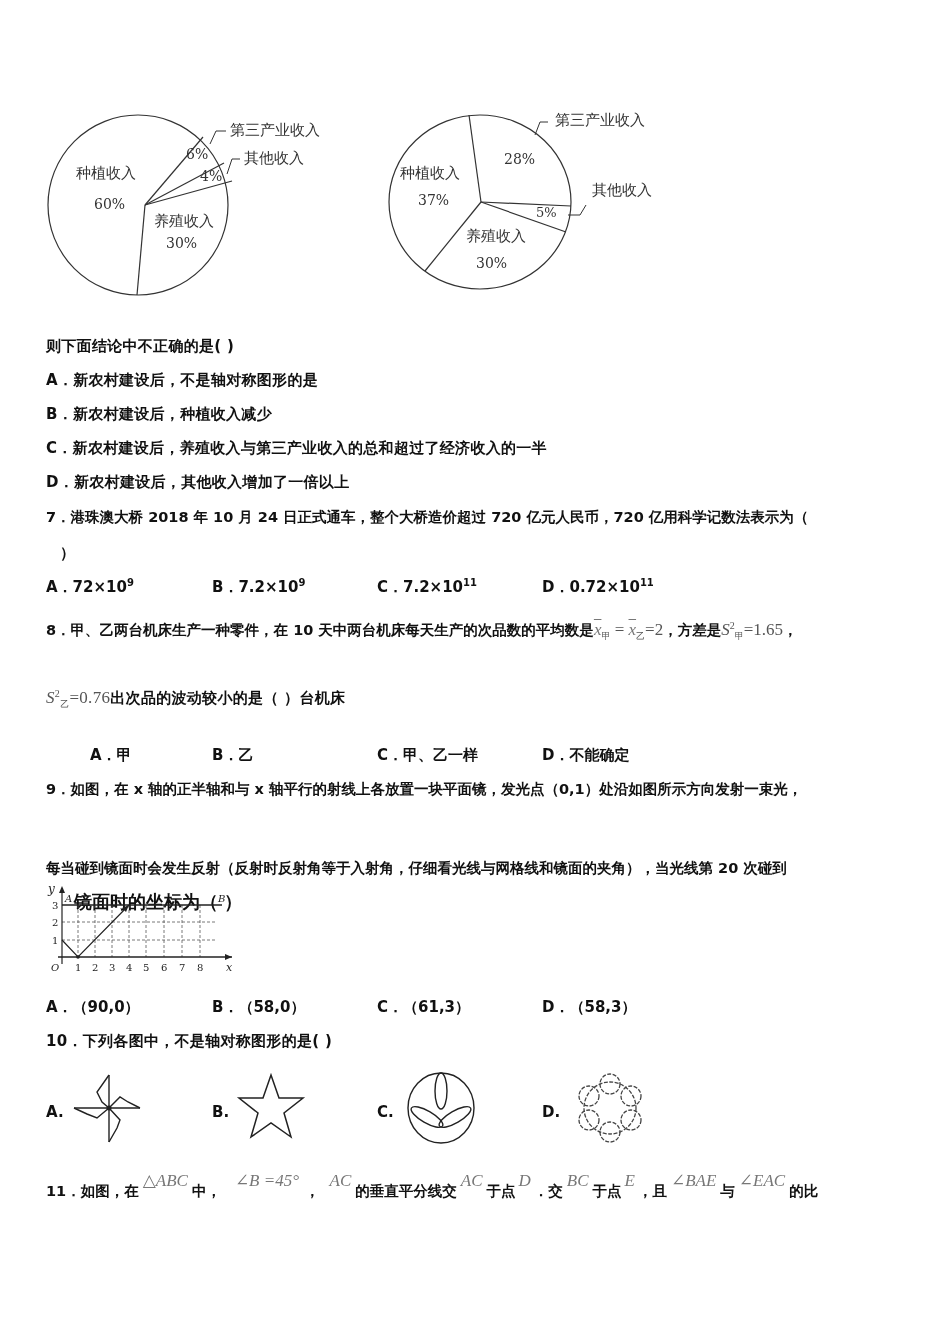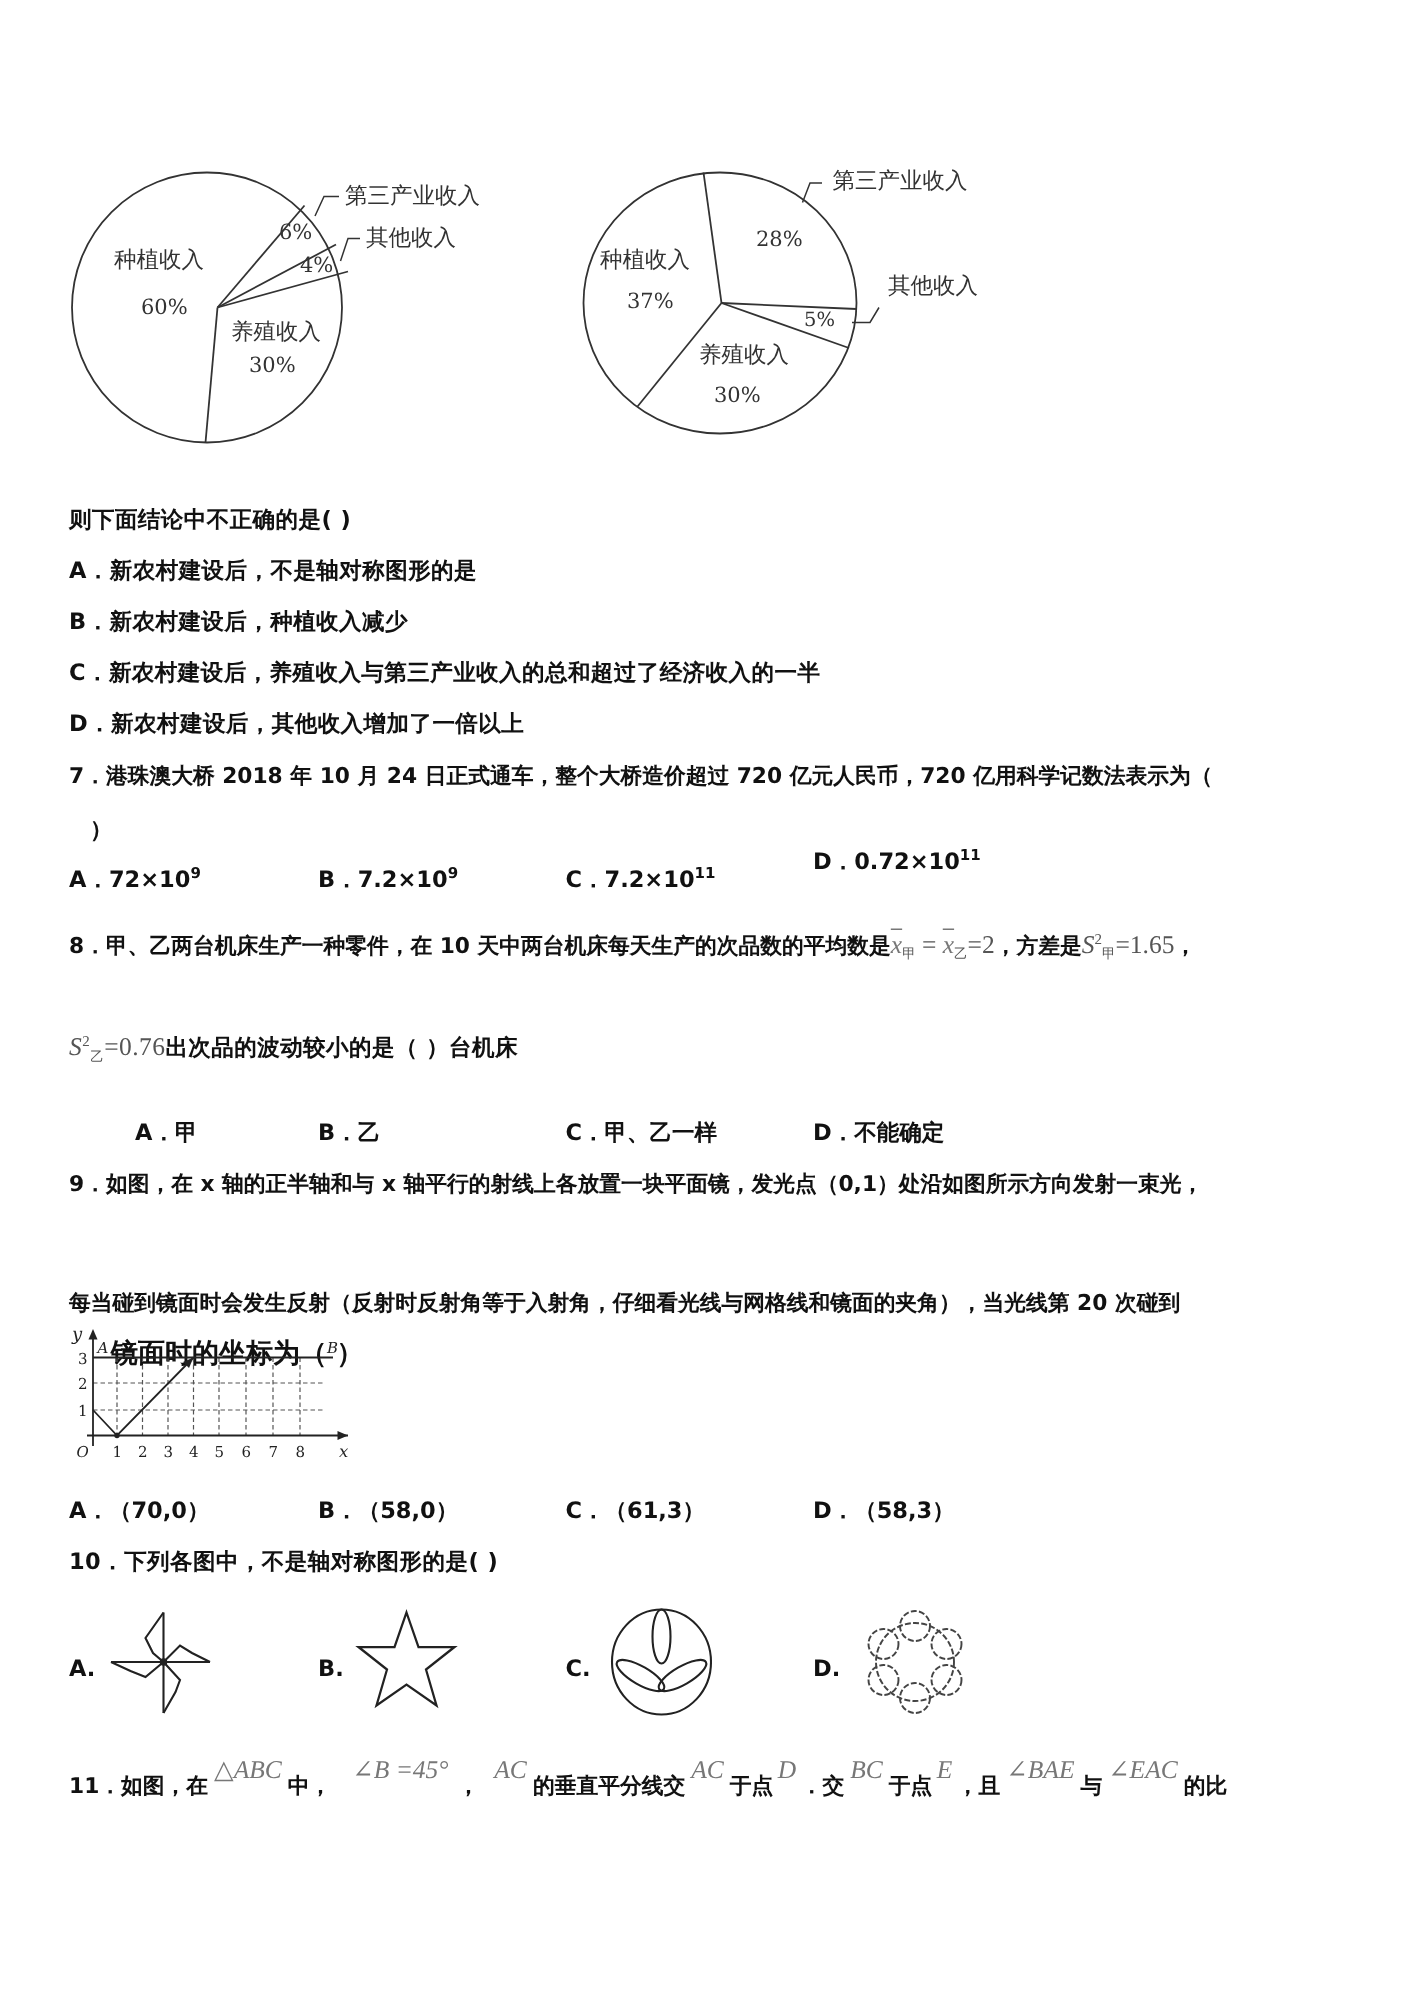--- a/index.html
+++ b/index.html
@@ -75,21 +75,21 @@
 <div class="q" style="top:544px;left:60px;">）</div>
 <div class="opt" style="left:46px;top:577px;">
   <span>A．72×10</span><sup class="s">9</sup>
 </div>
 <div class="opt" style="left:212px;top:577px;">
   <span>B．7.2×10</span><sup class="s">9</sup>
 </div>
 <div class="opt" style="left:377px;top:577px;">
   <span>C．7.2×10</span><sup class="s">11</sup>
 </div>
-<div class="opt" style="left:542px;top:565px;">
+<div class="opt" style="left:542px;top:577px;">
   <span>D．0.72×10</span><sup class="s">11</sup>
 </div>
 
 <div class="q" style="top:620px;font-size:14.5px;letter-spacing:0;">
   <span>8．甲、乙两台机床生产一种零件，在 10 天中两台机床每天生产的次品数的平均数是</span><span class="math overline">x</span><sub class="s mathn">甲</sub><span class="mathn"> = </span><span class="math overline">x</span><sub class="s mathn">乙</sub><span class="mathn">=2</span><span>，方差是</span><span class="mathn" style="font-style:italic">S</span><sup class="s mathn">2</sup><sub class="s mathn">甲</sub><span class="mathn">=1.65</span><span>，</span>
 </div>
 <div class="q" style="top:688px;">
   <span class="mathn" style="font-style:italic">S</span><sup class="s mathn">2</sup><sub class="s mathn">乙</sub><span class="mathn">=0.76</span><span>出次品的波动较小的是（    ）台机床</span>
 </div>
 <div class="opt" style="left:46px;top:746px;margin-left:44px;">A．甲</div>
@@ -140,21 +140,21 @@
     <text x="69" y="91" font-size="10" fill="#222">3</text>
     <text x="86" y="91" font-size="10" fill="#222">4</text>
     <text x="103" y="91" font-size="10" fill="#222">5</text>
     <text x="121" y="91" font-size="10" fill="#222">6</text>
     <text x="139" y="91" font-size="10" fill="#222">7</text>
     <text x="157" y="91" font-size="10" fill="#222">8</text>
     <text x="186" y="91" font-size="11" font-style="italic" fill="#222">x</text>
   </svg>
 </div>
 
-<div class="opt" style="left:46px;top:998px;">A．（70,0）</div>
+<div class="opt" style="left:46px;top:998px;">A．（90,0）</div>
 <div class="opt" style="left:212px;top:998px;">B．（58,0）</div>
 <div class="opt" style="left:377px;top:998px;">C．（61,3）</div>
 <div class="opt" style="left:542px;top:998px;">D．（58,3）</div>
 
 <div class="q" style="top:1032px;">10．下列各图中，不是轴对称图形的是(        )</div>
 
 <div class="opt" style="left:46px;top:1103px;">
   <span>A.</span>
 </div>
 <div class="abs" style="left:72px;top:1070px;">

